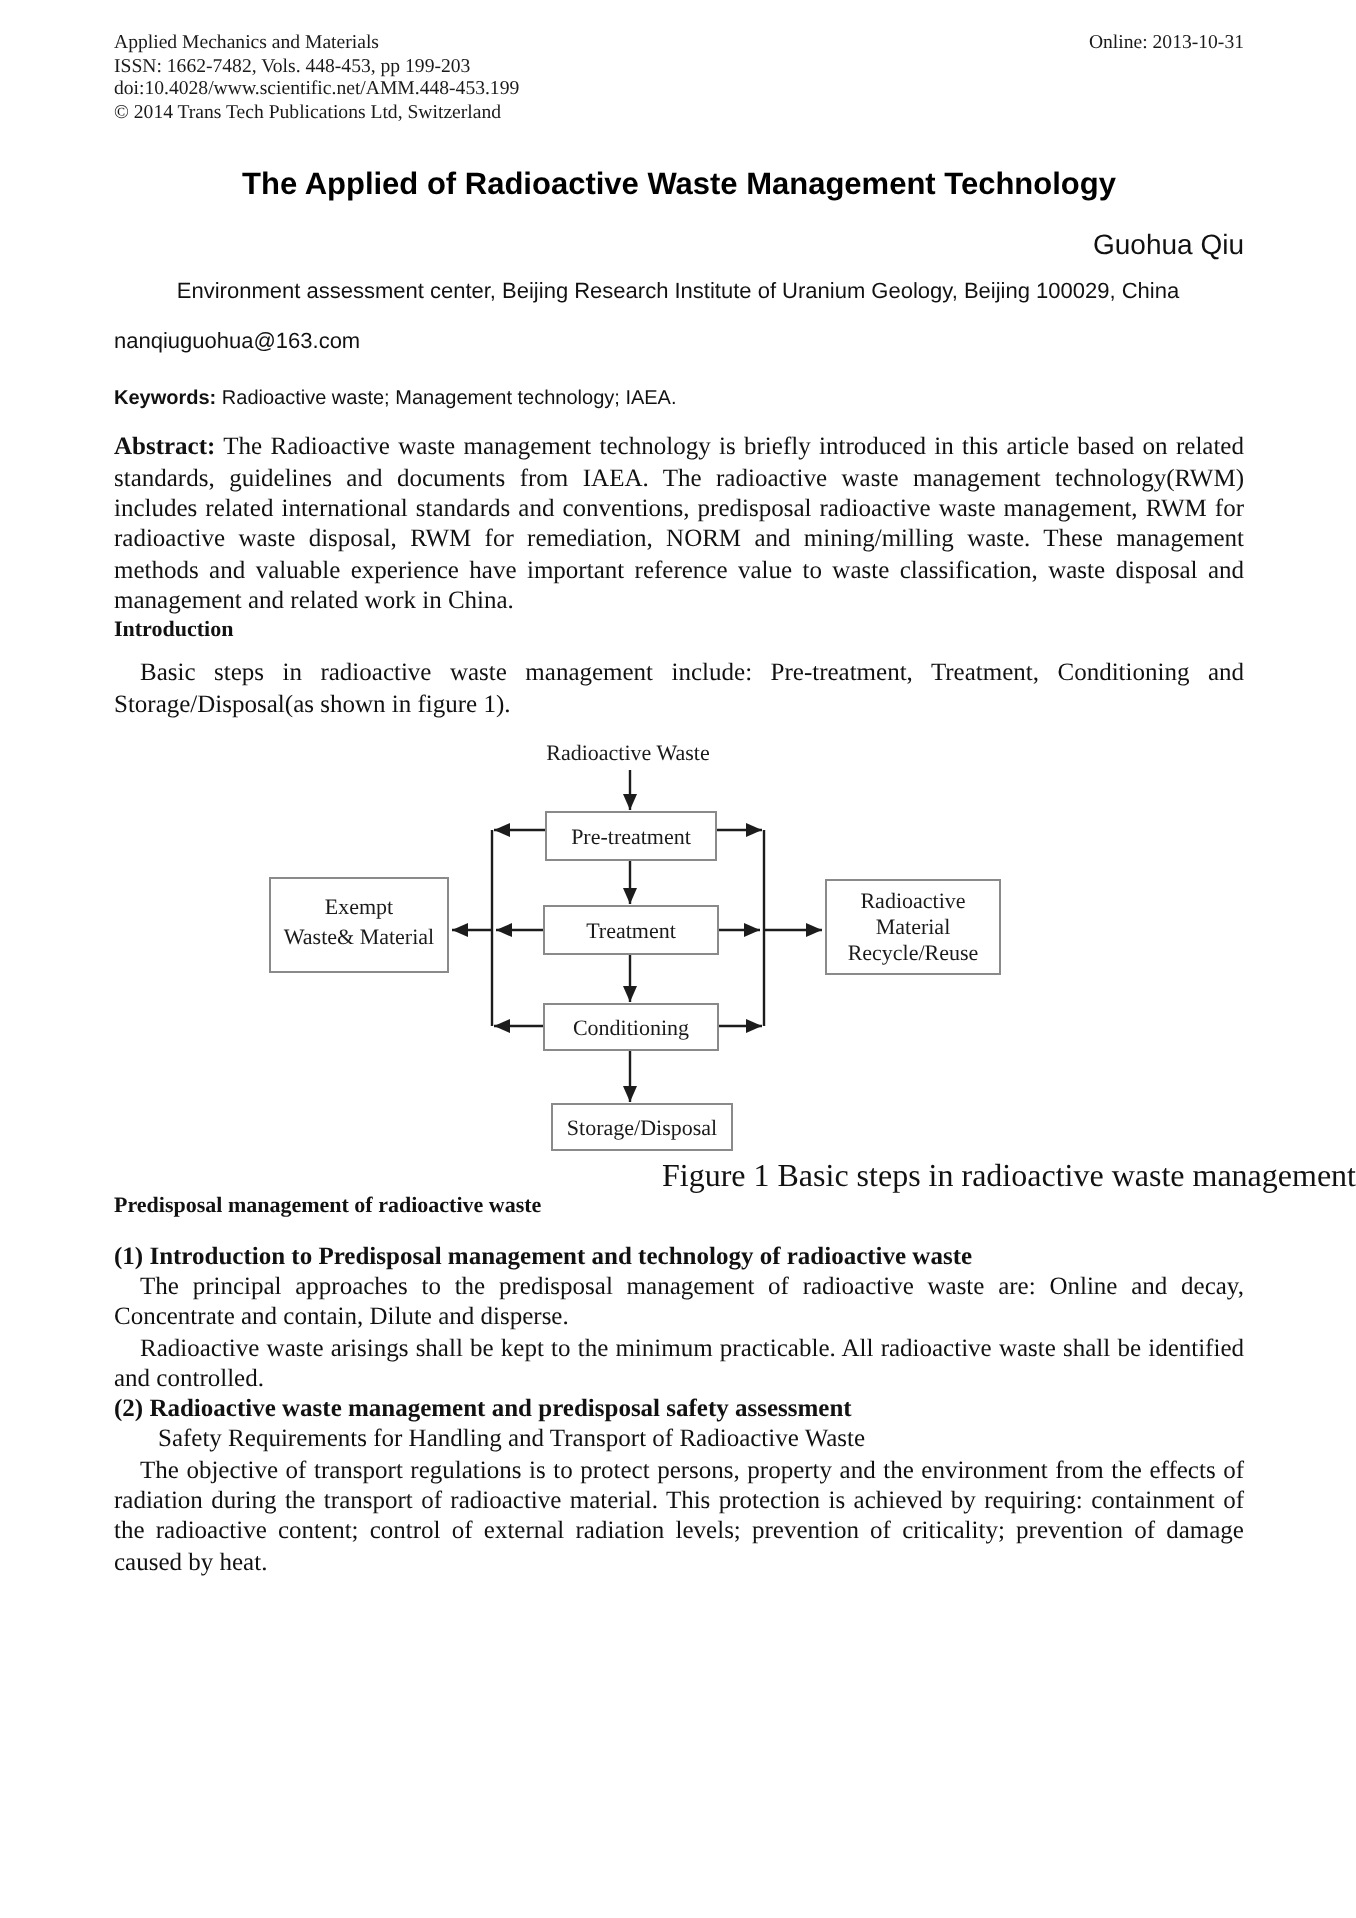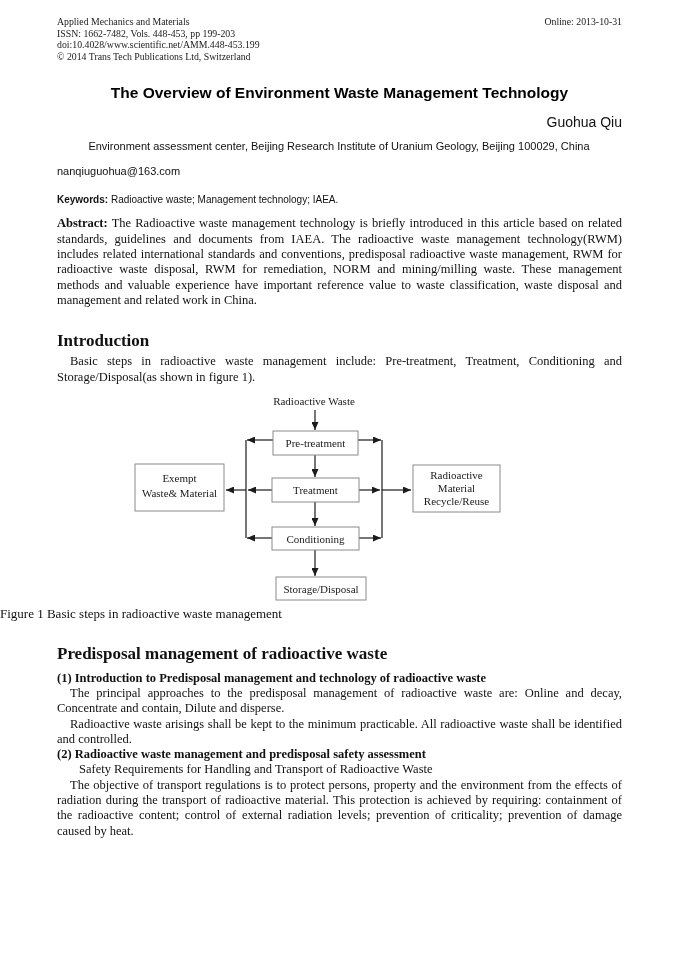--- a/index.html
+++ b/index.html
@@ -70,22 +70,21 @@
 
   .abstract {
     margin-top: 9px;
     font-size: 12.5px;
     line-height: 15.3px;
     text-align: justify;
   }
   .abstract b { font-weight: bold; }
 
   .sec-heading {
-    margin-top: 25px;
-    font-size: 17px;
+    font-size: 11px;
     line-height: 15.3px;
     font-weight: bold;
   }
   .sub-heading {
     font-size: 12.5px;
     line-height: 15.3px;
     font-weight: bold;
     margin-top: 9px;
   }
   .body-p {
@@ -98,22 +97,22 @@
   .plain-line {
     font-size: 12.5px;
     line-height: 15.3px;
     text-indent: 22px;
   }
 
   
   .figure-wrap { margin-top: 6px; }
   .figure-wrap svg { display: block; }
   .fig-caption {
-    text-align: left;
-    font-size: 13px;
+    text-align: right;
+    font-size: 16px;
     line-height: 15.3px;
     margin-top: 2px;
   }
   .flow-box { fill: #ffffff; stroke: #8a8a8a; stroke-width: 1; }
   .flow-line { stroke: #1c1c1c; stroke-width: 1.2; fill: none; }
   .flow-text {
     font-family: "Liberation Serif", serif;
     font-size: 11px;
     fill: #1a1a1a;
     text-anchor: middle;
@@ -127,21 +126,21 @@
   <div class="header-row mx">
     <div>
       <div>Applied Mechanics and Materials</div>
       <div>ISSN: 1662-7482, Vols. 448-453, pp 199-203</div>
       <div>doi:10.4028/www.scientific.net/AMM.448-453.199</div>
       <div>© 2014 Trans Tech Publications Ltd, Switzerland</div>
     </div>
     <div>Online: 2013-10-31</div>
   </div>
 
-  <div class="title mx">The Overview of Environment Waste Management Technology</div>
+  <div class="title mx">The Applied of Radioactive Waste Management Technology</div>
   <div class="author mx">Guohua Qiu</div>
   <div class="affiliation">Environment assessment center, Beijing Research Institute of Uranium Geology, Beijing 100029, China</div>
   <div class="email mx">nanqiuguohua@163.com</div>
 
   <p class="keywords mx"><b>Keywords:</b> <span>Radioactive waste; Management technology; IAEA.</span></p>
 
   <p class="abstract mx"><b>Abstract:</b> <span>The Radioactive waste management technology is briefly introduced in this article based on related standards, guidelines and documents from IAEA. The radioactive waste management technology(RWM) includes related international standards and conventions, predisposal radioactive waste management, RWM for radioactive waste disposal, RWM for remediation, NORM and mining/milling waste. These management methods and valuable experience have important reference value to waste classification, waste disposal and management and related work in China.</span></p>
 
   <h2 class="sec-heading mx">Introduction</h2>
   <p class="body-p first-after-heading mx">Basic steps in radioactive waste management include: Pre-treatment, Treatment, Conditioning and Storage/Disposal(as shown in figure 1).</p>

